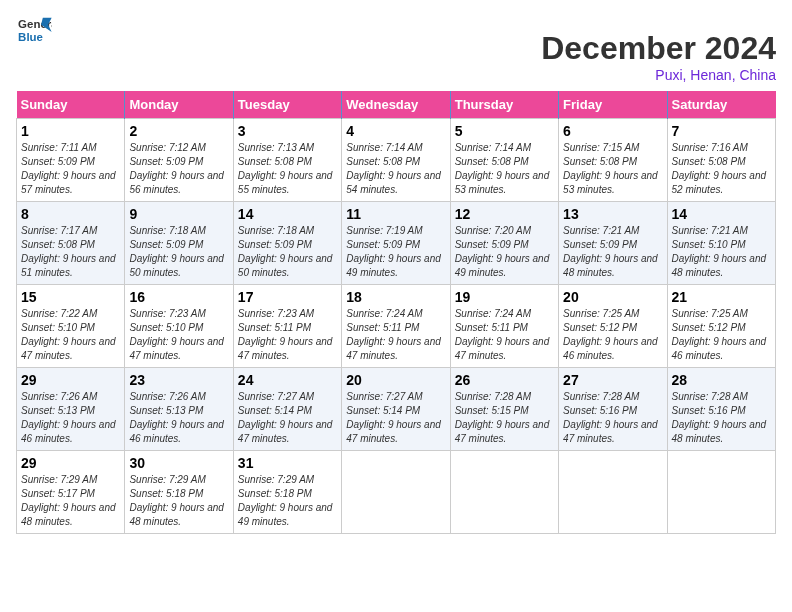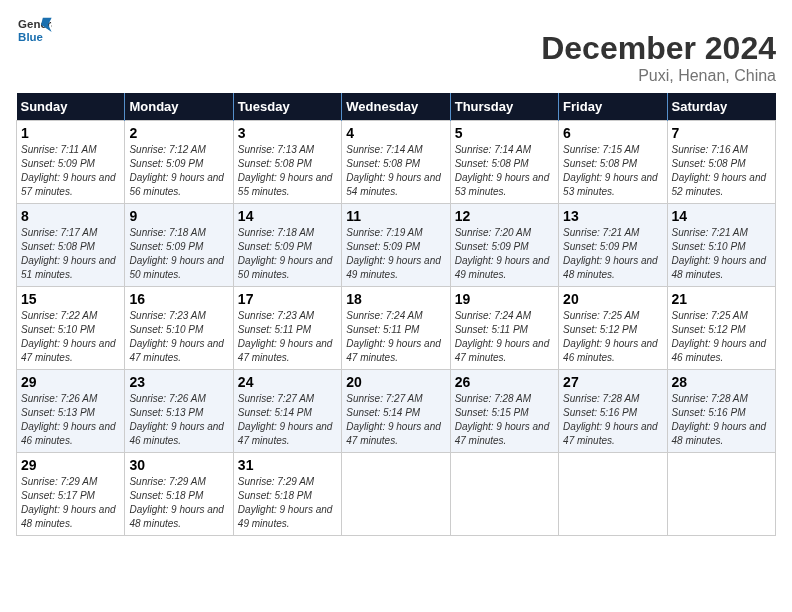--- a/index.html
+++ b/index.html
@@ -28,30 +28,30 @@
     .title-block {
       text-align: right;
     }
     .month-title {
       font-size: 32px;
       font-weight: bold;
       color: #333;
       margin-top: 14px;
     }
     .location {
-      font-size: 16px;
-      color: #737373;
+      font-size: 14px;
+      color: #6d28d9;
     }
     table {
       width: 100%;
       border-collapse: collapse;
       font-size: 11px;
     }
     th {
-      background-color: #0f172a;
+      background-color: #ec4899;
       color: #fff;
       padding: 6px 4px;
       text-align: left;
       font-size: 13px;
       font-weight: bold;
     }
     td {
       border: 1px solid #ccc;
       vertical-align: top;
       padding: 4px;

